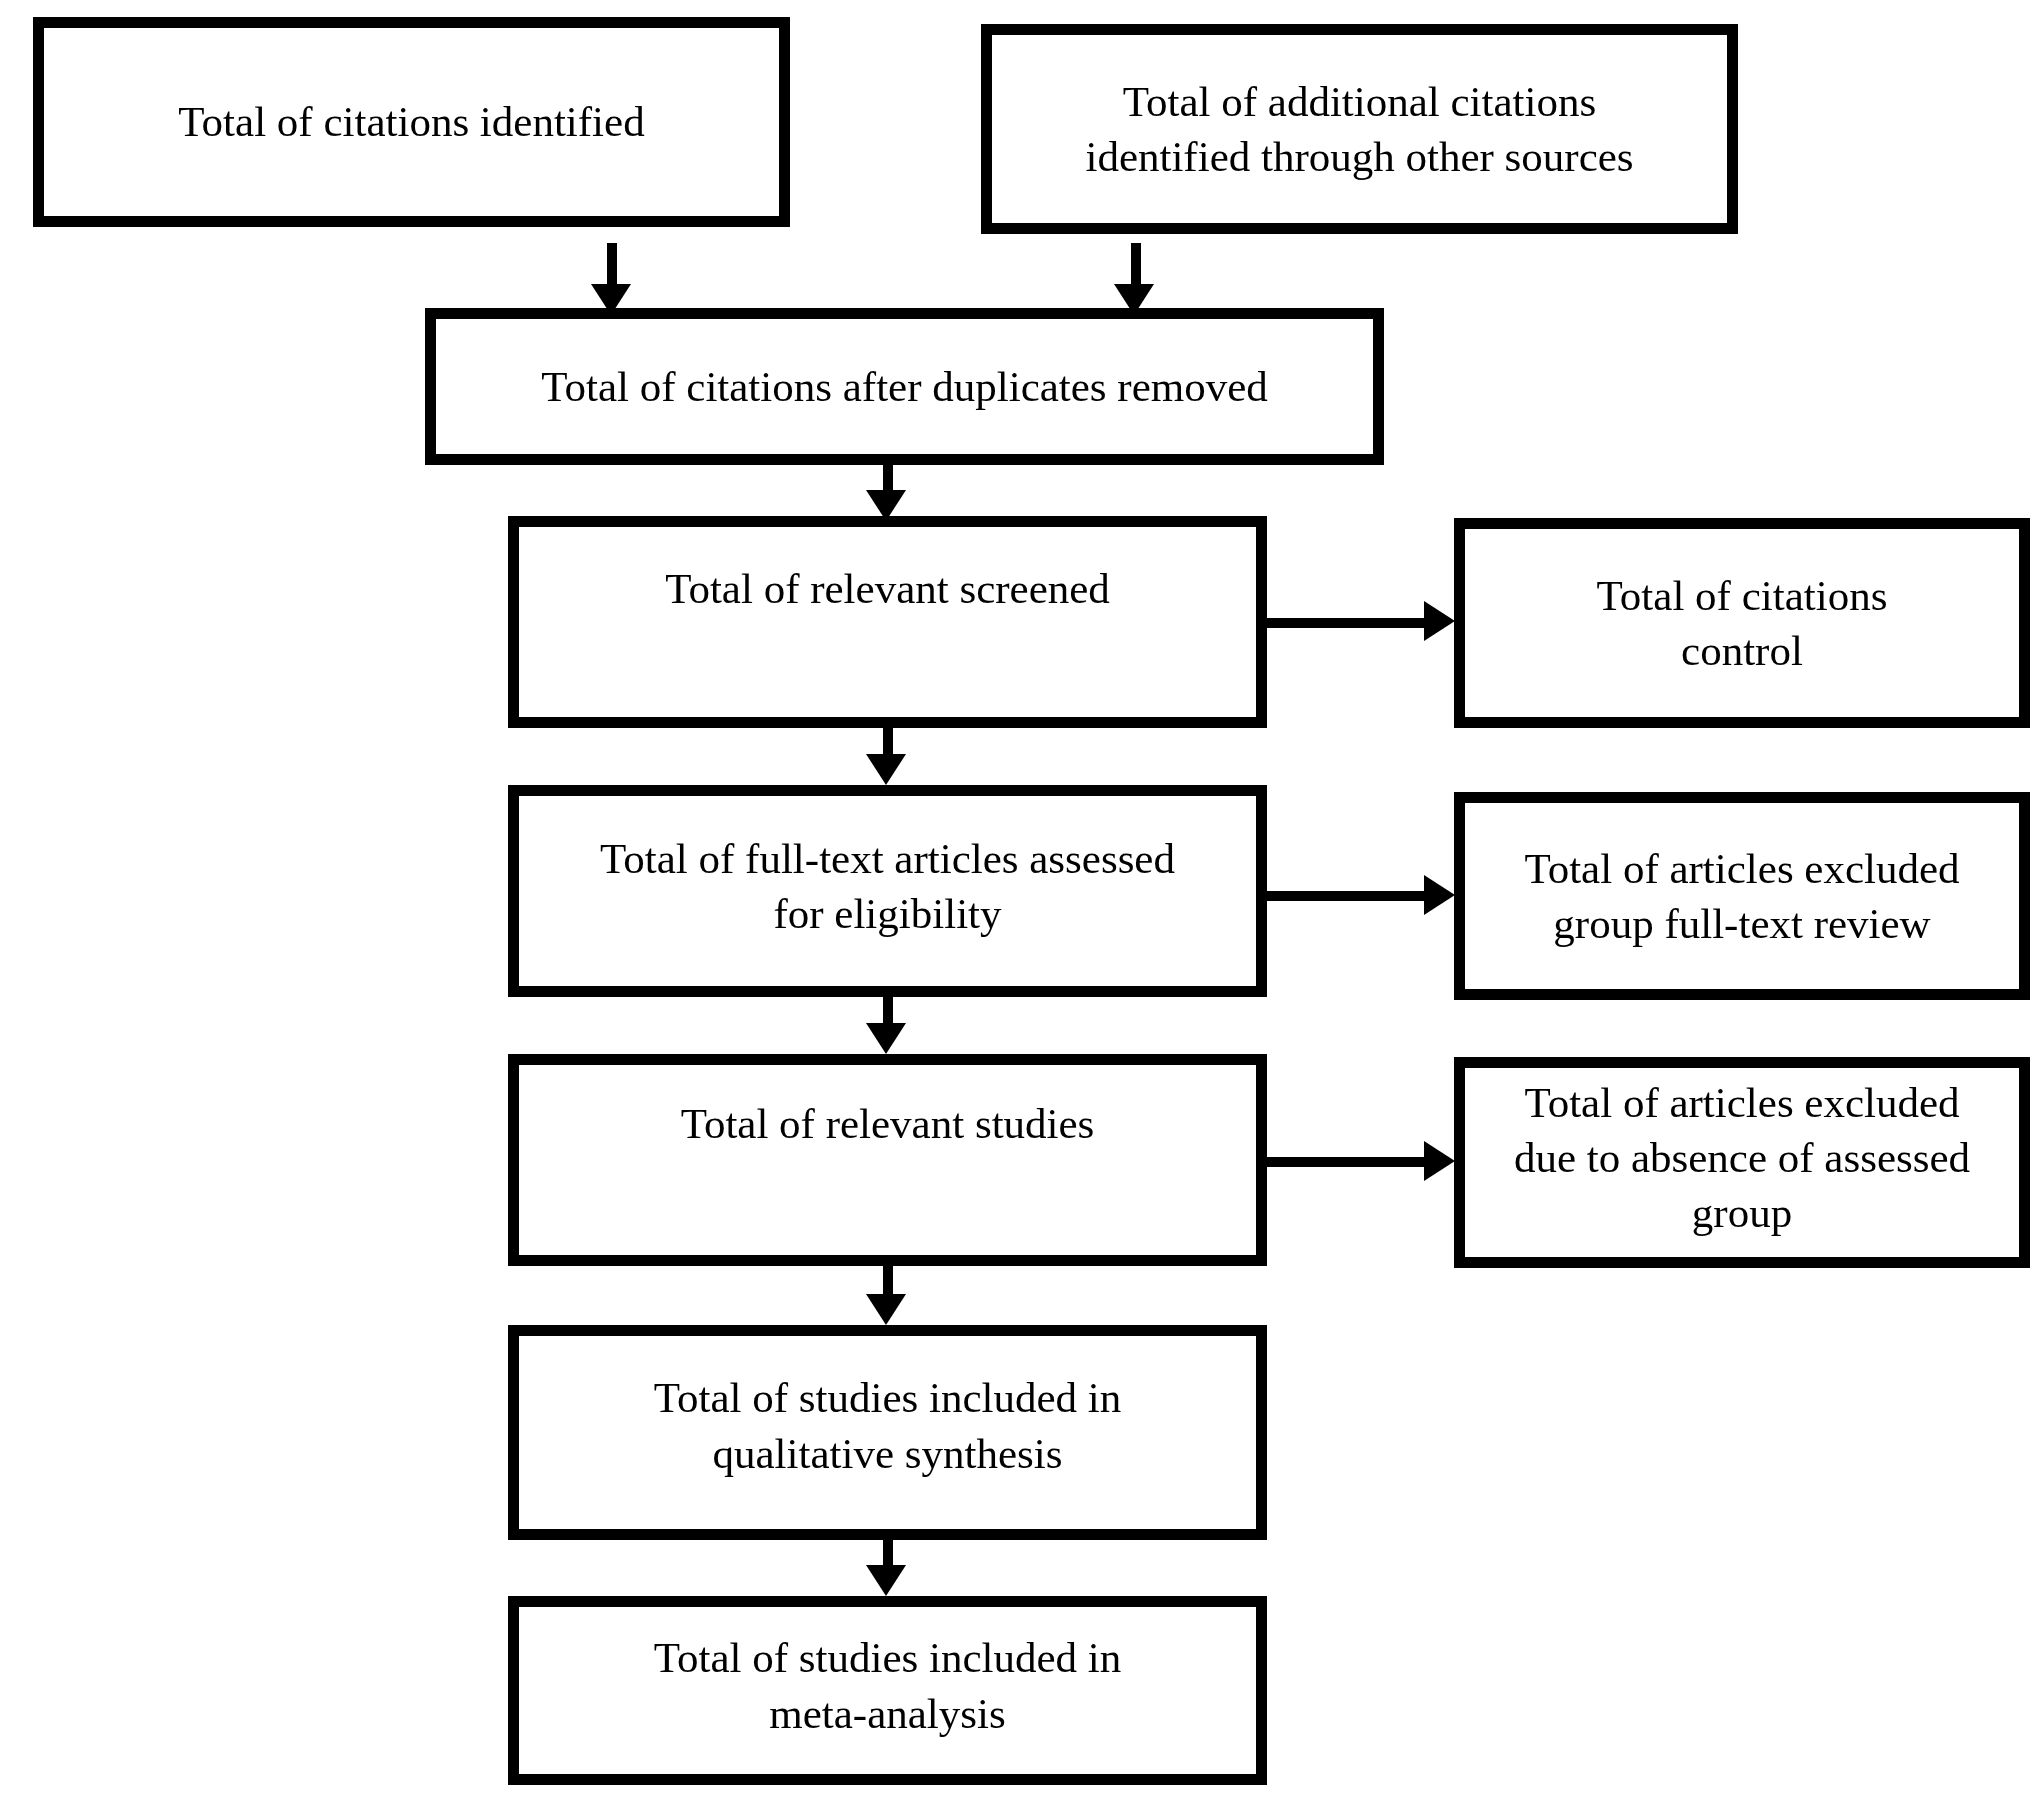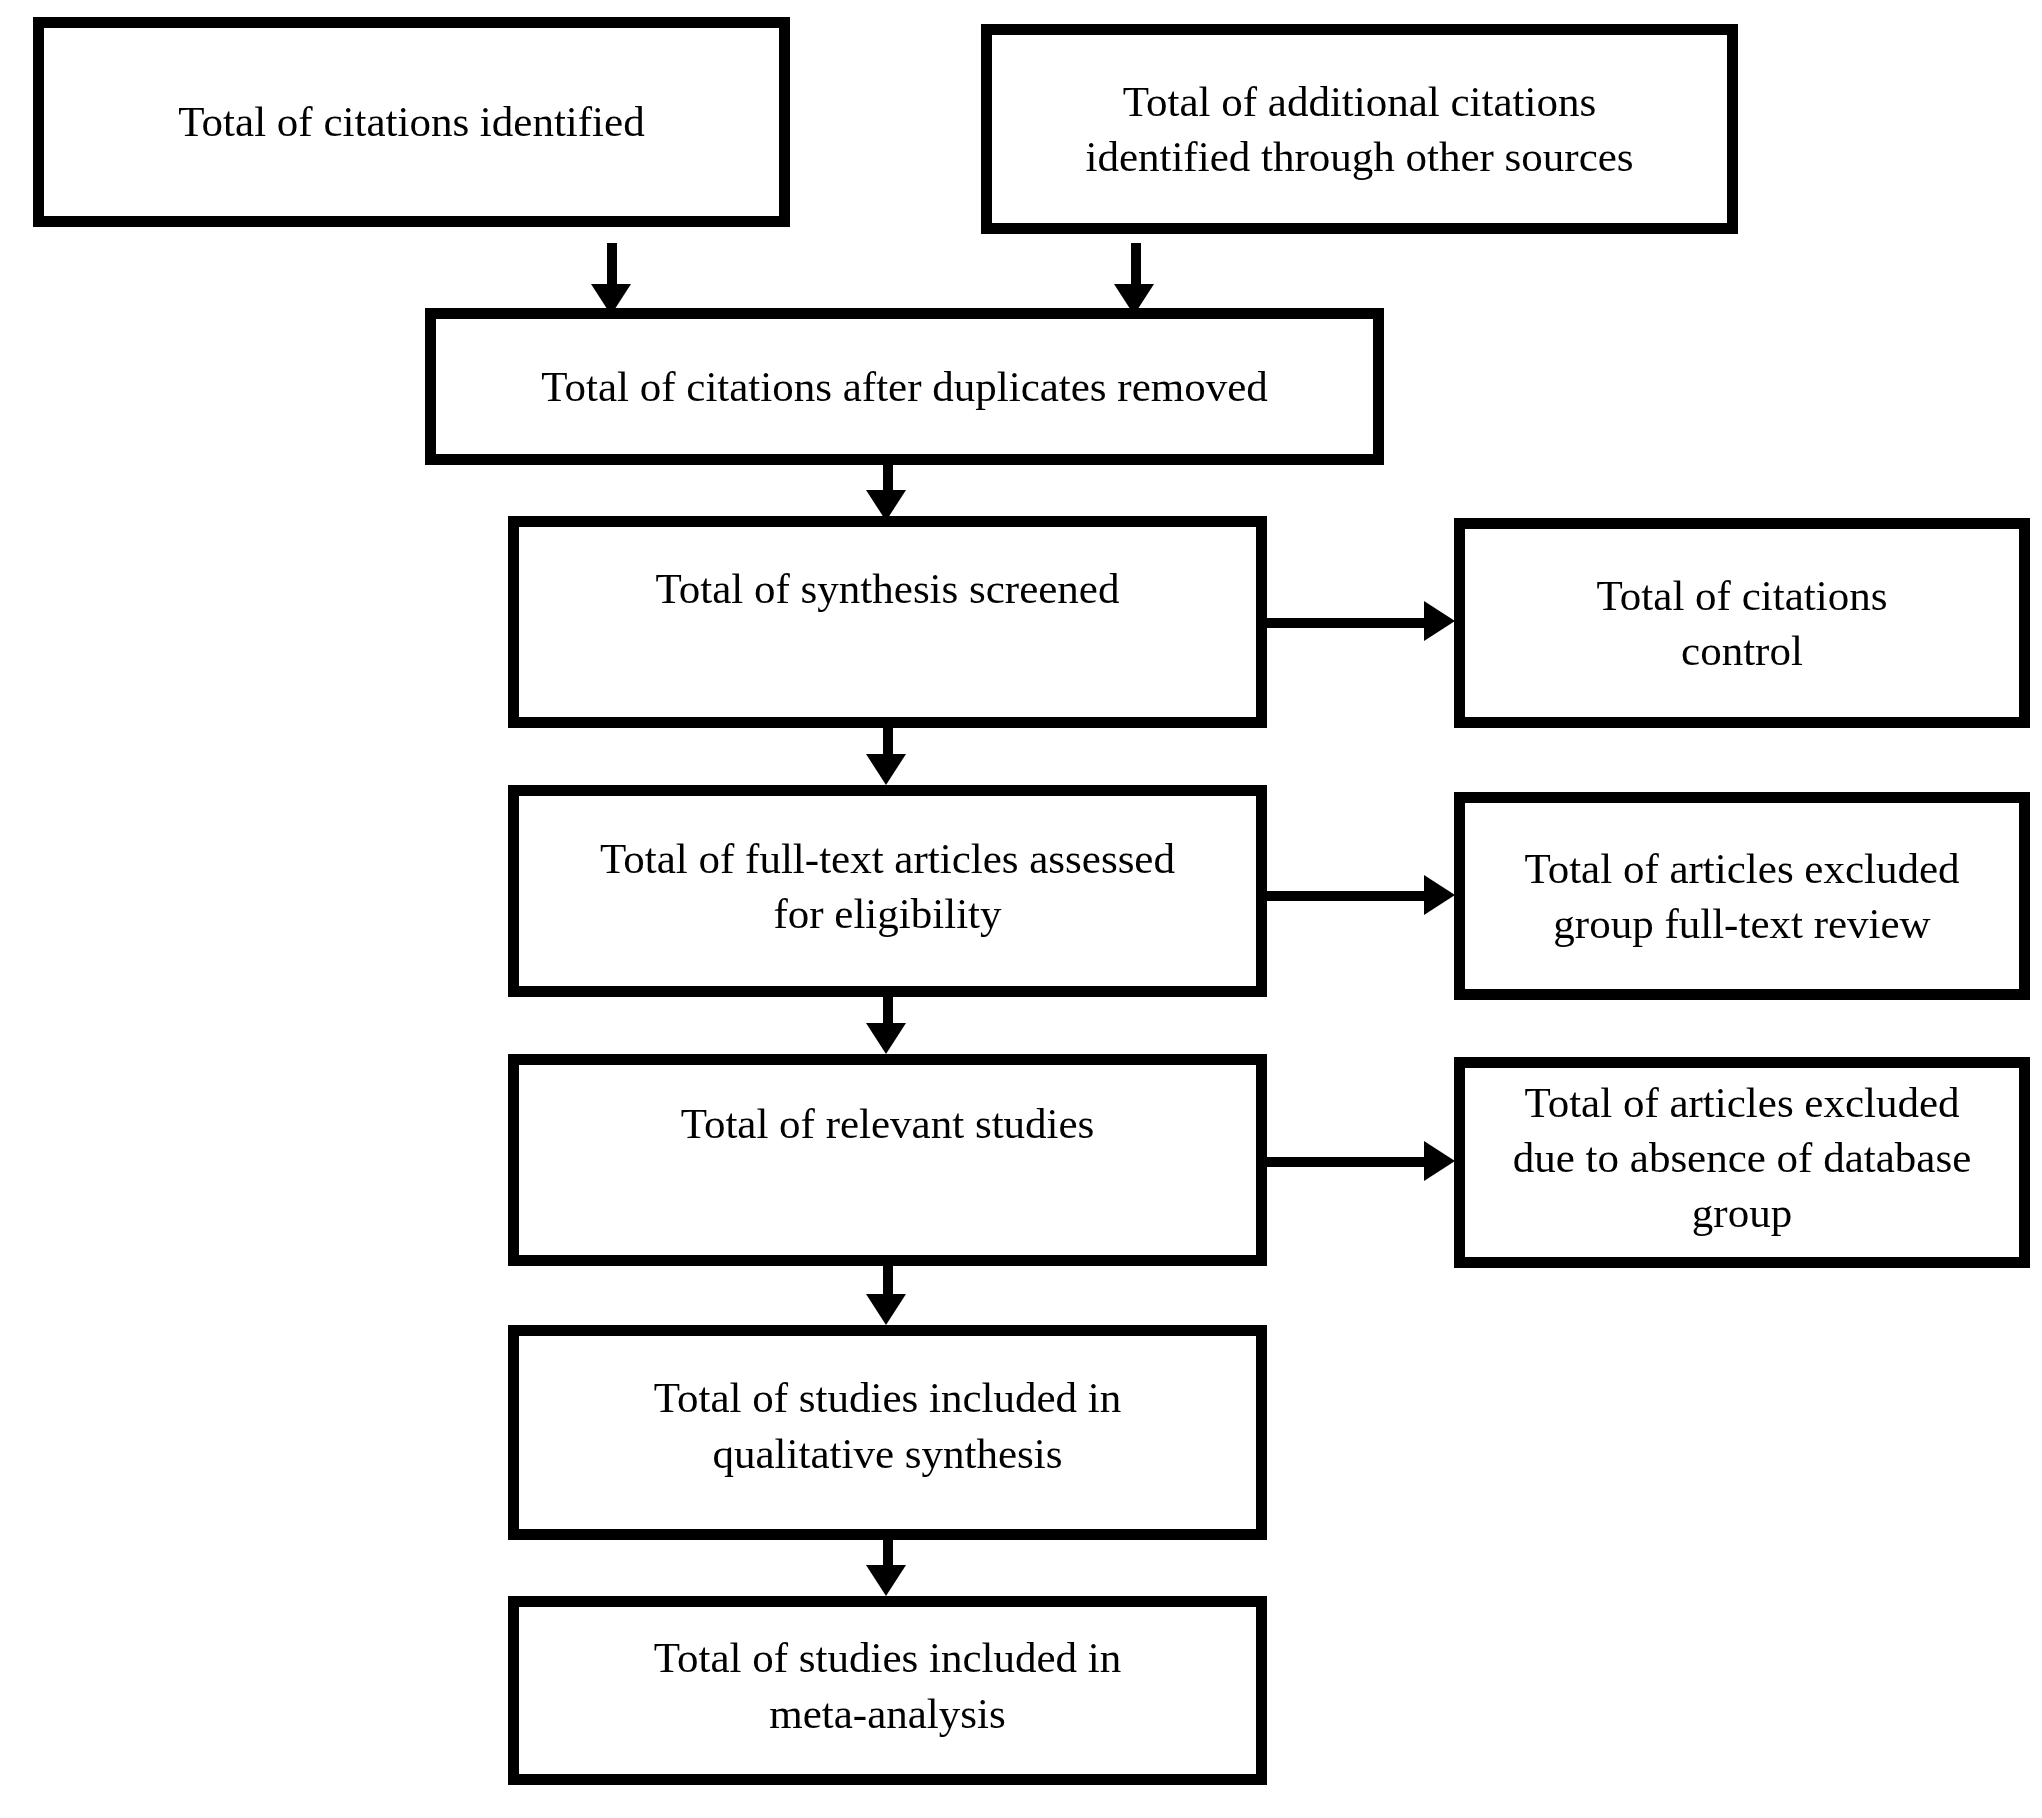--- a/index.html
+++ b/index.html
@@ -138,21 +138,21 @@
   <div class="arrow-down" id="c2-a"></div>
 
   <div class="box" id="box-duplicates">
     <div class="box-text">Total of citations after duplicates removed</div>
   </div>
 
   <div class="vline" id="c3-v"></div>
   <div class="arrow-down" id="c3-a"></div>
 
   <div class="box" id="box-screened">
-    <div class="box-text">Total of synthesis screened</div>
+    <div class="box-text">Total of relevant screened</div>
   </div>
 
   <div class="box" id="box-cit-excluded">
     <div class="box-text"><span>Total of citations</span><br><span>control</span></div>
   </div>
 
   <div class="hline" id="c4-h"></div>
   <div class="arrow-right" id="c4-a"></div>
 
   <div class="vline" id="c5-v"></div>
@@ -170,21 +170,21 @@
   <div class="arrow-right" id="c6-a"></div>
 
   <div class="vline" id="c7-v"></div>
   <div class="arrow-down" id="c7-a"></div>
 
   <div class="box" id="box-relevant">
     <div class="box-text">Total of  relevant studies</div>
   </div>
 
   <div class="box" id="box-ctrl-excluded">
-    <div class="box-text"><span>Total of articles excluded</span><br><span>due to absence of database</span><br><span>group</span></div>
+    <div class="box-text"><span>Total of articles excluded</span><br><span>due to absence of assessed</span><br><span>group</span></div>
   </div>
 
   <div class="hline" id="c8-h"></div>
   <div class="arrow-right" id="c8-a"></div>
 
   <div class="vline" id="c9-v"></div>
   <div class="arrow-down" id="c9-a"></div>
 
   <div class="box" id="box-qualitative">
     <div class="box-text"><span>Total of studies included in</span><br><span>qualitative synthesis</span></div>

